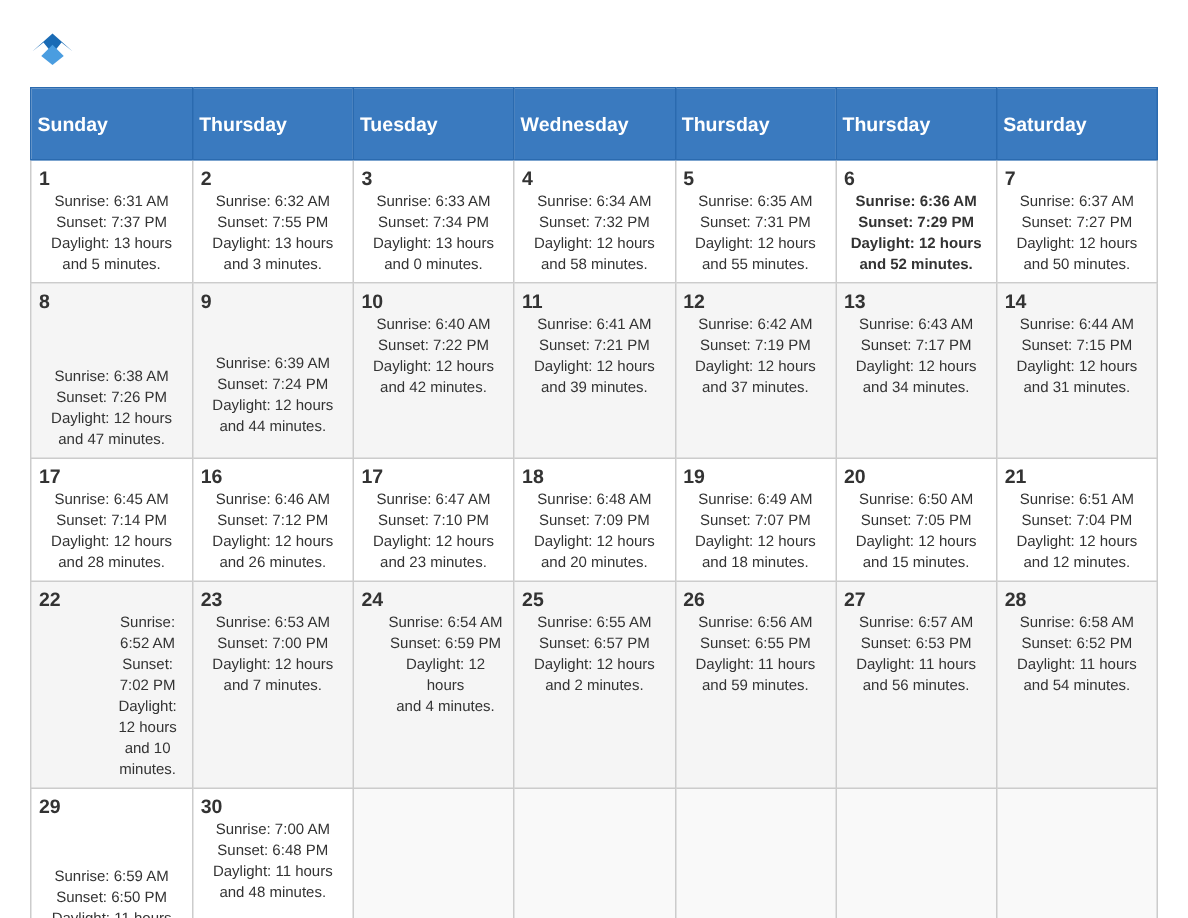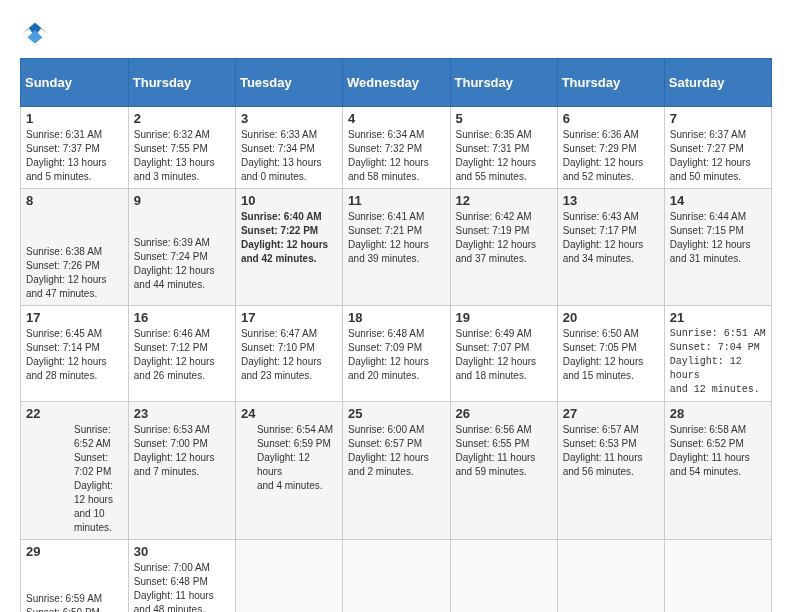--- a/index.html
+++ b/index.html
@@ -75,20 +75,21 @@
       font-size: 13px;
       font-weight: bold;
       color: #333;
       display: block;
       margin-bottom: 2px;
     }
     .day-info {
       font-size: 10px;
       color: #333;
       line-height: 1.4;
+      text-align: center;
     }
     td.empty {
       background: #f9f9f9;
     }
   </style>
 </head>
 <body>
 
 <div class="header">
   <div class="logo">
@@ -151,21 +152,21 @@
         </td>
         <td>
           <span class="day-num">5</span>
           <div class="day-info" style="white-space: pre-line;">Sunrise: 6:35 AM
 Sunset: 7:31 PM
 Daylight: 12 hours
 and 55 minutes.</div>
         </td>
         <td>
           <span class="day-num">6</span>
-          <div class="day-info" style="white-space: pre-line;">Sunrise: 6:36 AM
+          <div class="day-info" style="white-space: pre-line; font-weight: bold;">Sunrise: 6:36 AM
 Sunset: 7:29 PM
 Daylight: 12 hours
 and 52 minutes.</div>
         </td>
         <td>
           <span class="day-num">7</span>
           <div class="day-info" style="white-space: pre-line;">Sunrise: 6:37 AM
 Sunset: 7:27 PM
 Daylight: 12 hours
 and 50 minutes.</div>
@@ -181,21 +182,21 @@
         </td>
         <td>
           <span class="day-num">9</span>
           <div class="day-info" style="white-space: pre-line; margin-top: 28px;">Sunrise: 6:39 AM
 Sunset: 7:24 PM
 Daylight: 12 hours
 and 44 minutes.</div>
         </td>
         <td>
           <span class="day-num">10</span>
-          <div class="day-info" style="white-space: pre-line; font-weight: bold;">Sunrise: 6:40 AM
+          <div class="day-info" style="white-space: pre-line;">Sunrise: 6:40 AM
 Sunset: 7:22 PM
 Daylight: 12 hours
 and 42 minutes.</div>
         </td>
         <td>
           <span class="day-num">11</span>
           <div class="day-info" style="white-space: pre-line;">Sunrise: 6:41 AM
 Sunset: 7:21 PM
 Daylight: 12 hours
 and 39 minutes.</div>
@@ -260,21 +261,21 @@
         </td>
         <td>
           <span class="day-num">20</span>
           <div class="day-info" style="white-space: pre-line;">Sunrise: 6:50 AM
 Sunset: 7:05 PM
 Daylight: 12 hours
 and 15 minutes.</div>
         </td>
         <td>
           <span class="day-num">21</span>
-          <div class="day-info" style="white-space: pre-line; font-family: Liberation Mono, monospace;">Sunrise: 6:51 AM
+          <div class="day-info" style="white-space: pre-line;">Sunrise: 6:51 AM
 Sunset: 7:04 PM
 Daylight: 12 hours
 and 12 minutes.</div>
         </td>
       </tr>
       <tr>
         <td>
           <span class="day-num">22</span>
           <div class="day-info" style="white-space: pre-line; margin-left: 48px;">Sunrise: 6:52 AM
 Sunset: 7:02 PM
@@ -290,21 +291,21 @@
         </td>
         <td>
           <span class="day-num">24</span>
           <div class="day-info" style="white-space: pre-line; margin-left: 16px;">Sunrise: 6:54 AM
 Sunset: 6:59 PM
 Daylight: 12 hours
 and 4 minutes.</div>
         </td>
         <td>
           <span class="day-num">25</span>
-          <div class="day-info" style="white-space: pre-line;">Sunrise: 6:00 AM
+          <div class="day-info" style="white-space: pre-line;">Sunrise: 6:55 AM
 Sunset: 6:57 PM
 Daylight: 12 hours
 and 2 minutes.</div>
         </td>
         <td>
           <span class="day-num">26</span>
           <div class="day-info" style="white-space: pre-line;">Sunrise: 6:56 AM
 Sunset: 6:55 PM
 Daylight: 11 hours
 and 59 minutes.</div>

